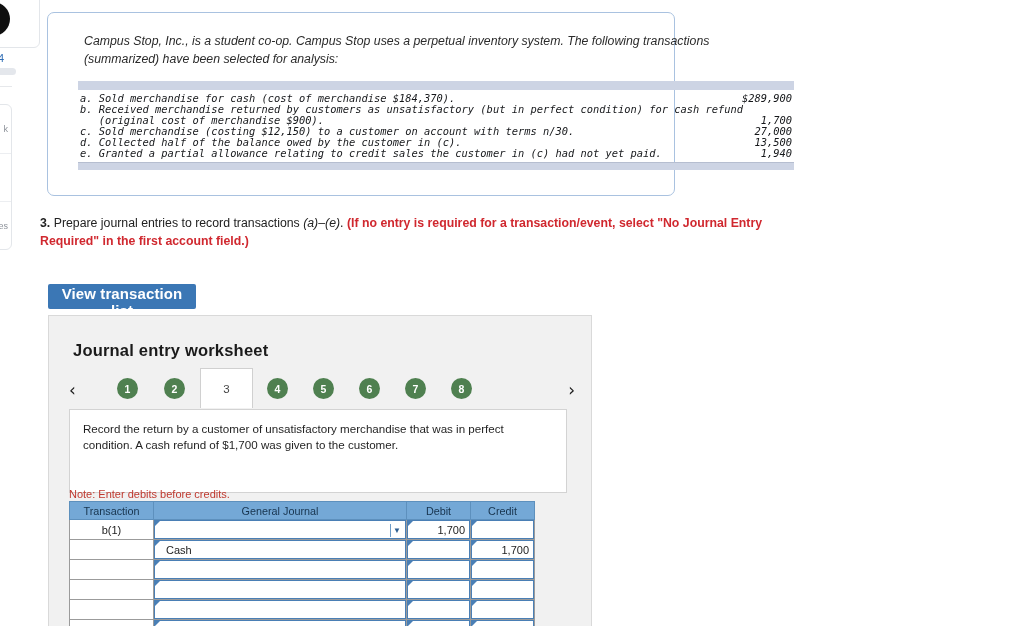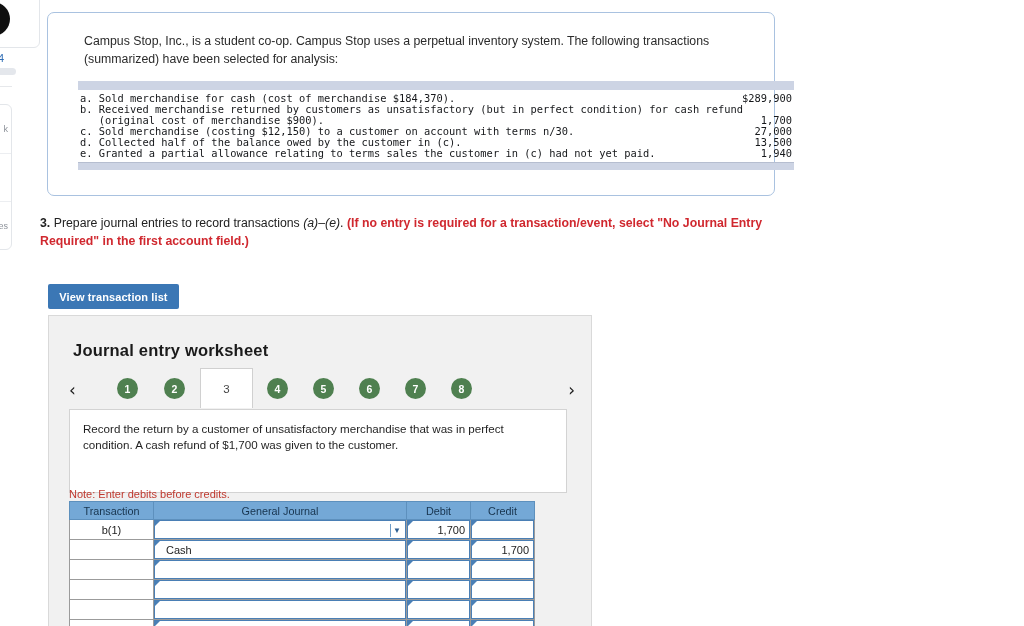--- a/index.html
+++ b/index.html
@@ -31,22 +31,22 @@
   #frag-menu-card { left:-40px; top:104px; width:52px; height:146px; }
   #frag-menu-card .mrow {
     height:48.6px; border-bottom:1px solid #eceef1;
     display:flex; align-items:center; justify-content:flex-end;
     padding-right:3px; font-size:9px; color:#8d929a; overflow:hidden;
   }
   #frag-menu-card .mrow:last-child { border-bottom:none; }
 
   
   #info-card {
-    position:absolute; left:47px; top:12px; width:728px; height:184px;
-    border:1px solid #a9c2e0; border-radius:7px; background:#fff;
+    position:absolute; left:47px; top:12px; width:628px; height:184px;
+    border:1px solid #a9c2e0; border-radius:7px; background:#fff;font-style:italic;
   }
   #info-intro {
     position:absolute; left:36px; top:20px; width:700px;
     font-size:12.3px; line-height:17.5px; color:#2b2b2b;
   }
   
   #tx-block { position:absolute; left:30px; top:68px; width:716px; }
   #tx-topbar { height:9px; background:#cdd4e4; }
   #tx-botbar { height:8px; background:#cdd4e4; border-top:1px solid #b6bed0; margin-top:2px;}
   #tx-rows {
@@ -61,23 +61,23 @@
   #q3 {
     position:absolute; left:40px; top:215px; width:760px;
     font-size:12.3px; line-height:17.5px; color:#222;
   }
   #q3 .qnum { font-weight:bold; }
   #q3 .italic { font-style:italic; }
   #q3 .red { color:#d0282f; font-weight:bold; }
 
   
   #view-tx-btn {
-    position:absolute; left:48px; top:284px; width:131px; height:25px;
+    position:absolute; left:48px; top:284px; width:148px; height:25px;
     background:#3b77b5; border:none; border-radius:2px; color:#fff;
-    font-size:11px; font-weight:bold; cursor:pointer; letter-spacing:.1px;
+    font-size:15px; font-weight:bold; cursor:pointer; letter-spacing:.1px;
   }
 
   
   #worksheet {
     position:absolute; left:48px; top:315px; width:544px; height:330px;
     background:#f1f1f1; border:1px solid #d9d9d9;
   }
   #ws-title {
     position:absolute; left:24px; top:25px;
     font-size:16.5px; font-weight:bold; color:#1b1b1b; letter-spacing:.2px;
@@ -186,21 +186,21 @@
         </div>
         <div class="tx-row">
           <span class="tx-text">c. Sold merchandise (costing $12,150) to a customer on account with terms n/30.</span>
           <span class="tx-amt">27,000</span>
         </div>
         <div class="tx-row">
           <span class="tx-text">d. Collected half of the balance owed by the customer in (c).</span>
           <span class="tx-amt">13,500</span>
         </div>
         <div class="tx-row">
-          <span class="tx-text">e. Granted a partial allowance relating to terms sales the customer in (c) had not yet paid.</span>
+          <span class="tx-text">e. Granted a partial allowance relating to credit sales the customer in (c) had not yet paid.</span>
           <span class="tx-amt">1,940</span>
         </div>
       </div>
       <div id="tx-botbar"></div>
     </div>
   </div>
 
   <div id="q3">
     <span class="qnum">3.</span>
     <span>Prepare journal entries to record transactions </span><span class="italic">(a)</span><span>–</span><span class="italic">(e)</span><span>. </span><span class="red">(If no entry is required for a transaction/event, select "No Journal Entry Required" in the first account field.)</span>

